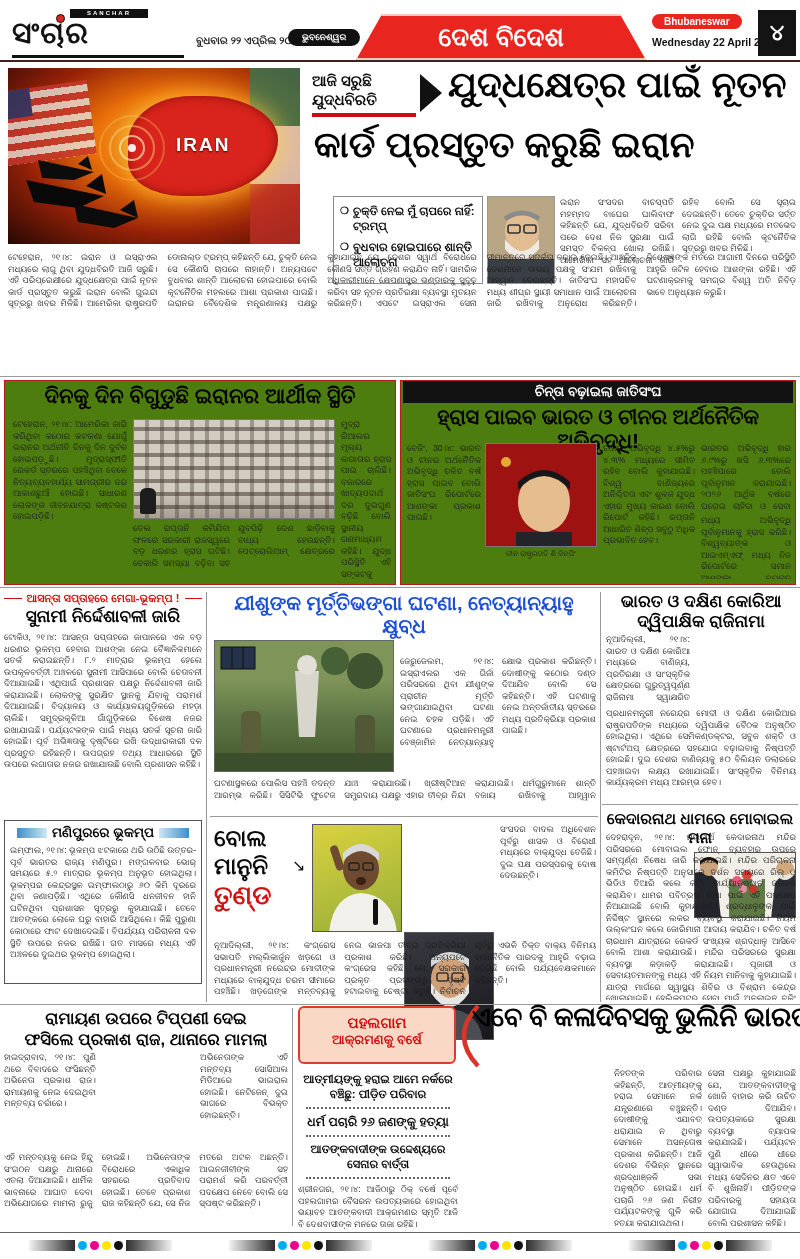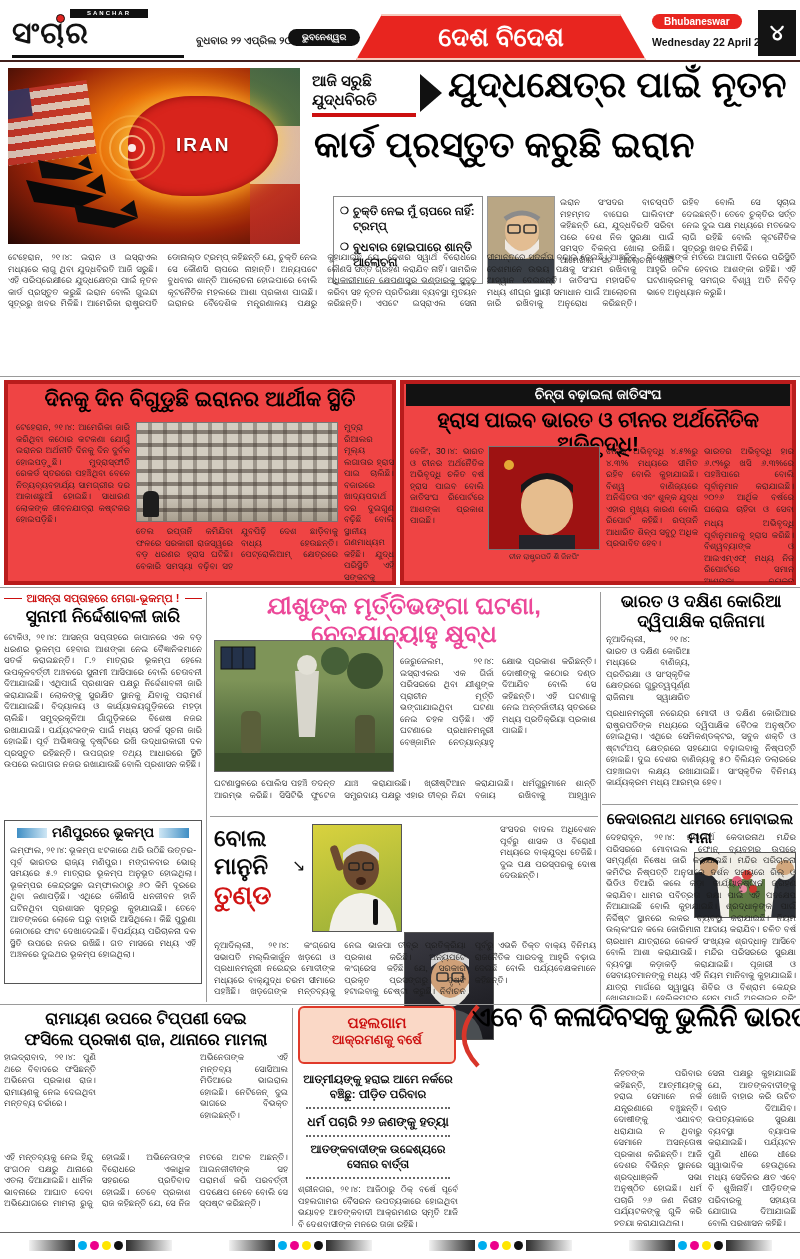--- a/index.html
+++ b/index.html
@@ -45,21 +45,21 @@
   .kicker div { font-size:15px; font-weight:bold; color:#0a0a0a; line-height:1.25; }
   .lead-arrow { left:420px; top:74px; width:0; height:0; border-left:22px solid #111; border-top:19px solid transparent; border-bottom:19px solid transparent; }
   .lead-h1 { left:448px; top:64px; width:350px; font-size:36px; font-weight:bold; color:#000; white-space:nowrap; }
   .lead-h2 { left:314px; top:124px; width:486px; font-size:36px; font-weight:bold; color:#000; white-space:nowrap; }
   .bullet-box { left:333px; top:196px; width:150px; height:88px; border:1px solid #8a8a8a; background:#fff; padding:7px 6px 4px 6px; }
   .bullet-line { font-size:11.5px; font-weight:bold; color:#0a0a0a; line-height:1.3; margin-bottom:6px; position:relative; padding-left:13px; }
   .bullet-line:before { content:"❍"; position:absolute; left:0; top:0; font-size:10px; font-weight:bold; }
   .portrait { left:487px; top:196px; width:68px; height:88px; border:1px solid #999; background:linear-gradient(180deg,#b6a78c,#8d7f66); overflow:hidden; }
 
   
-  .panel { background:#ef4444; border:4px solid #b91c1c; }
+  .panel { background:#4d7c0f; border:1px solid #b91c1c; }
   .econ-panel { left:4px; top:380px; width:392px; height:205px; }
   .econ-h { text-align:center; font-size:21px; font-weight:bold; color:#000; padding-top:3px; }
   .ruins { position:absolute; left:128px; top:38px; width:202px; height:100px; border:1px solid #777;
       background:linear-gradient(180deg,#d3cdc1 0 70%, #a89e8e 100%); overflow:hidden; }
   .ruins:before { content:""; position:absolute; inset:0;
       background:repeating-linear-gradient(0deg, transparent 0 9px, rgba(55,45,38,.5) 9px 13px),
                  repeating-linear-gradient(90deg, transparent 0 11px, rgba(55,45,38,.35) 11px 15px); }
   .ruins:after { content:""; position:absolute; left:6px; bottom:4px; width:16px; height:26px; background:#1d1d1d; border-radius:6px 6px 2px 2px; }
 
   .un-panel { left:400px; top:380px; width:396px; height:205px; }
@@ -217,21 +217,21 @@
       <div class="manipur-title">
           <span>ମଣିପୁରରେ ଭୂକମ୍ପ</span>
         </div>
       <div class="bt" style="margin-top:4px; height:132px;">ଇମ୍ଫାଲ, ୨୧।୪: ଭୂକମ୍ପ ଝଟକାରେ ଥରି ଉଠିଛି ଉତ୍ତର-ପୂର୍ବ ଭାରତର ରାଜ୍ୟ ମଣିପୁର। ମଙ୍ଗଳବାର ଭୋର୍ ସମୟରେ ୫.୨ ମାତ୍ରାର ଭୂକମ୍ପ ଅନୁଭୂତ ହୋଇଥିଲା। ଭୂକମ୍ପର କେନ୍ଦ୍ରସ୍ଥଳ ଇମ୍ଫାଲଠାରୁ ୬୦ କିମି ଦୂରରେ ଥିବା ଜଣାପଡ଼ିଛି। ଏଥିରେ କୌଣସି ଧନଜୀବନ ହାନି ଘଟିନଥିବା ପ୍ରଶାସନ ସୂତ୍ରରୁ କୁହାଯାଇଛି। ତେବେ ଆତଙ୍କରେ ଲୋକେ ଘରୁ ବାହାରି ଆସିଥିଲେ। କିଛି ପୁରୁଣା କୋଠାରେ ଫାଟ ଦେଖାଦେଇଛି। ବିପର୍ଯ୍ୟୟ ପରିଚାଳନା ଦଳ ସ୍ଥିତି ଉପରେ ନଜର ରଖିଛି। ଗତ ମାସରେ ମଧ୍ୟ ଏହି ଅଞ୍ଚଳରେ ଦୁଇଥର ଭୂକମ୍ପ ହୋଇଥିଲା।</div>
     </div>
   </div>
 
   <div class="abs vrule" style="left:206px; top:592px; height:410px;"></div>
   <div class="abs vrule" style="left:600px; top:592px; height:410px;"></div>
 
-  <div class="abs" style="left:212px; top:592px; width:384px; font-size:24px; font-weight:bold; color:#ec4899; text-align:center;">ଯୀଶୁଙ୍କ ମୂର୍ତ୍ତିଭଙ୍ଗା ଘଟଣା, ନେତ୍ୟାନ୍ୟାହୁ କ୍ଷୁବ୍ଧ</div>
+  <div class="abs" style="left:212px; top:592px; width:384px; font-size:20px; font-weight:bold; color:#1d4ed8; text-align:center;">ଯୀଶୁଙ୍କ ମୂର୍ତ୍ତିଭଙ୍ଗା ଘଟଣା, ନେତ୍ୟାନ୍ୟାହୁ କ୍ଷୁବ୍ଧ</div>
 
   <div class="abs jesus-img">
     <svg viewBox="0 0 180 132" width="180" height="132">
       <rect x="6" y="6" width="34" height="22" fill="#24324a" stroke="#111" stroke-width="1"></rect>
       <line x1="17" y1="6" x2="17" y2="28" stroke="#111" stroke-width="1"></line>
       <line x1="28" y1="6" x2="28" y2="28" stroke="#111" stroke-width="1"></line>
       <circle cx="150" cy="30" r="18" fill="#3e5430"></circle>
       <circle cx="120" cy="20" r="14" fill="#466038"></circle>
       <polygon points="80,30 104,30 100,96 84,96" fill="#d8d6cc"></polygon>
       <circle cx="92" cy="24" r="10" fill="#e2e0d6"></circle>

